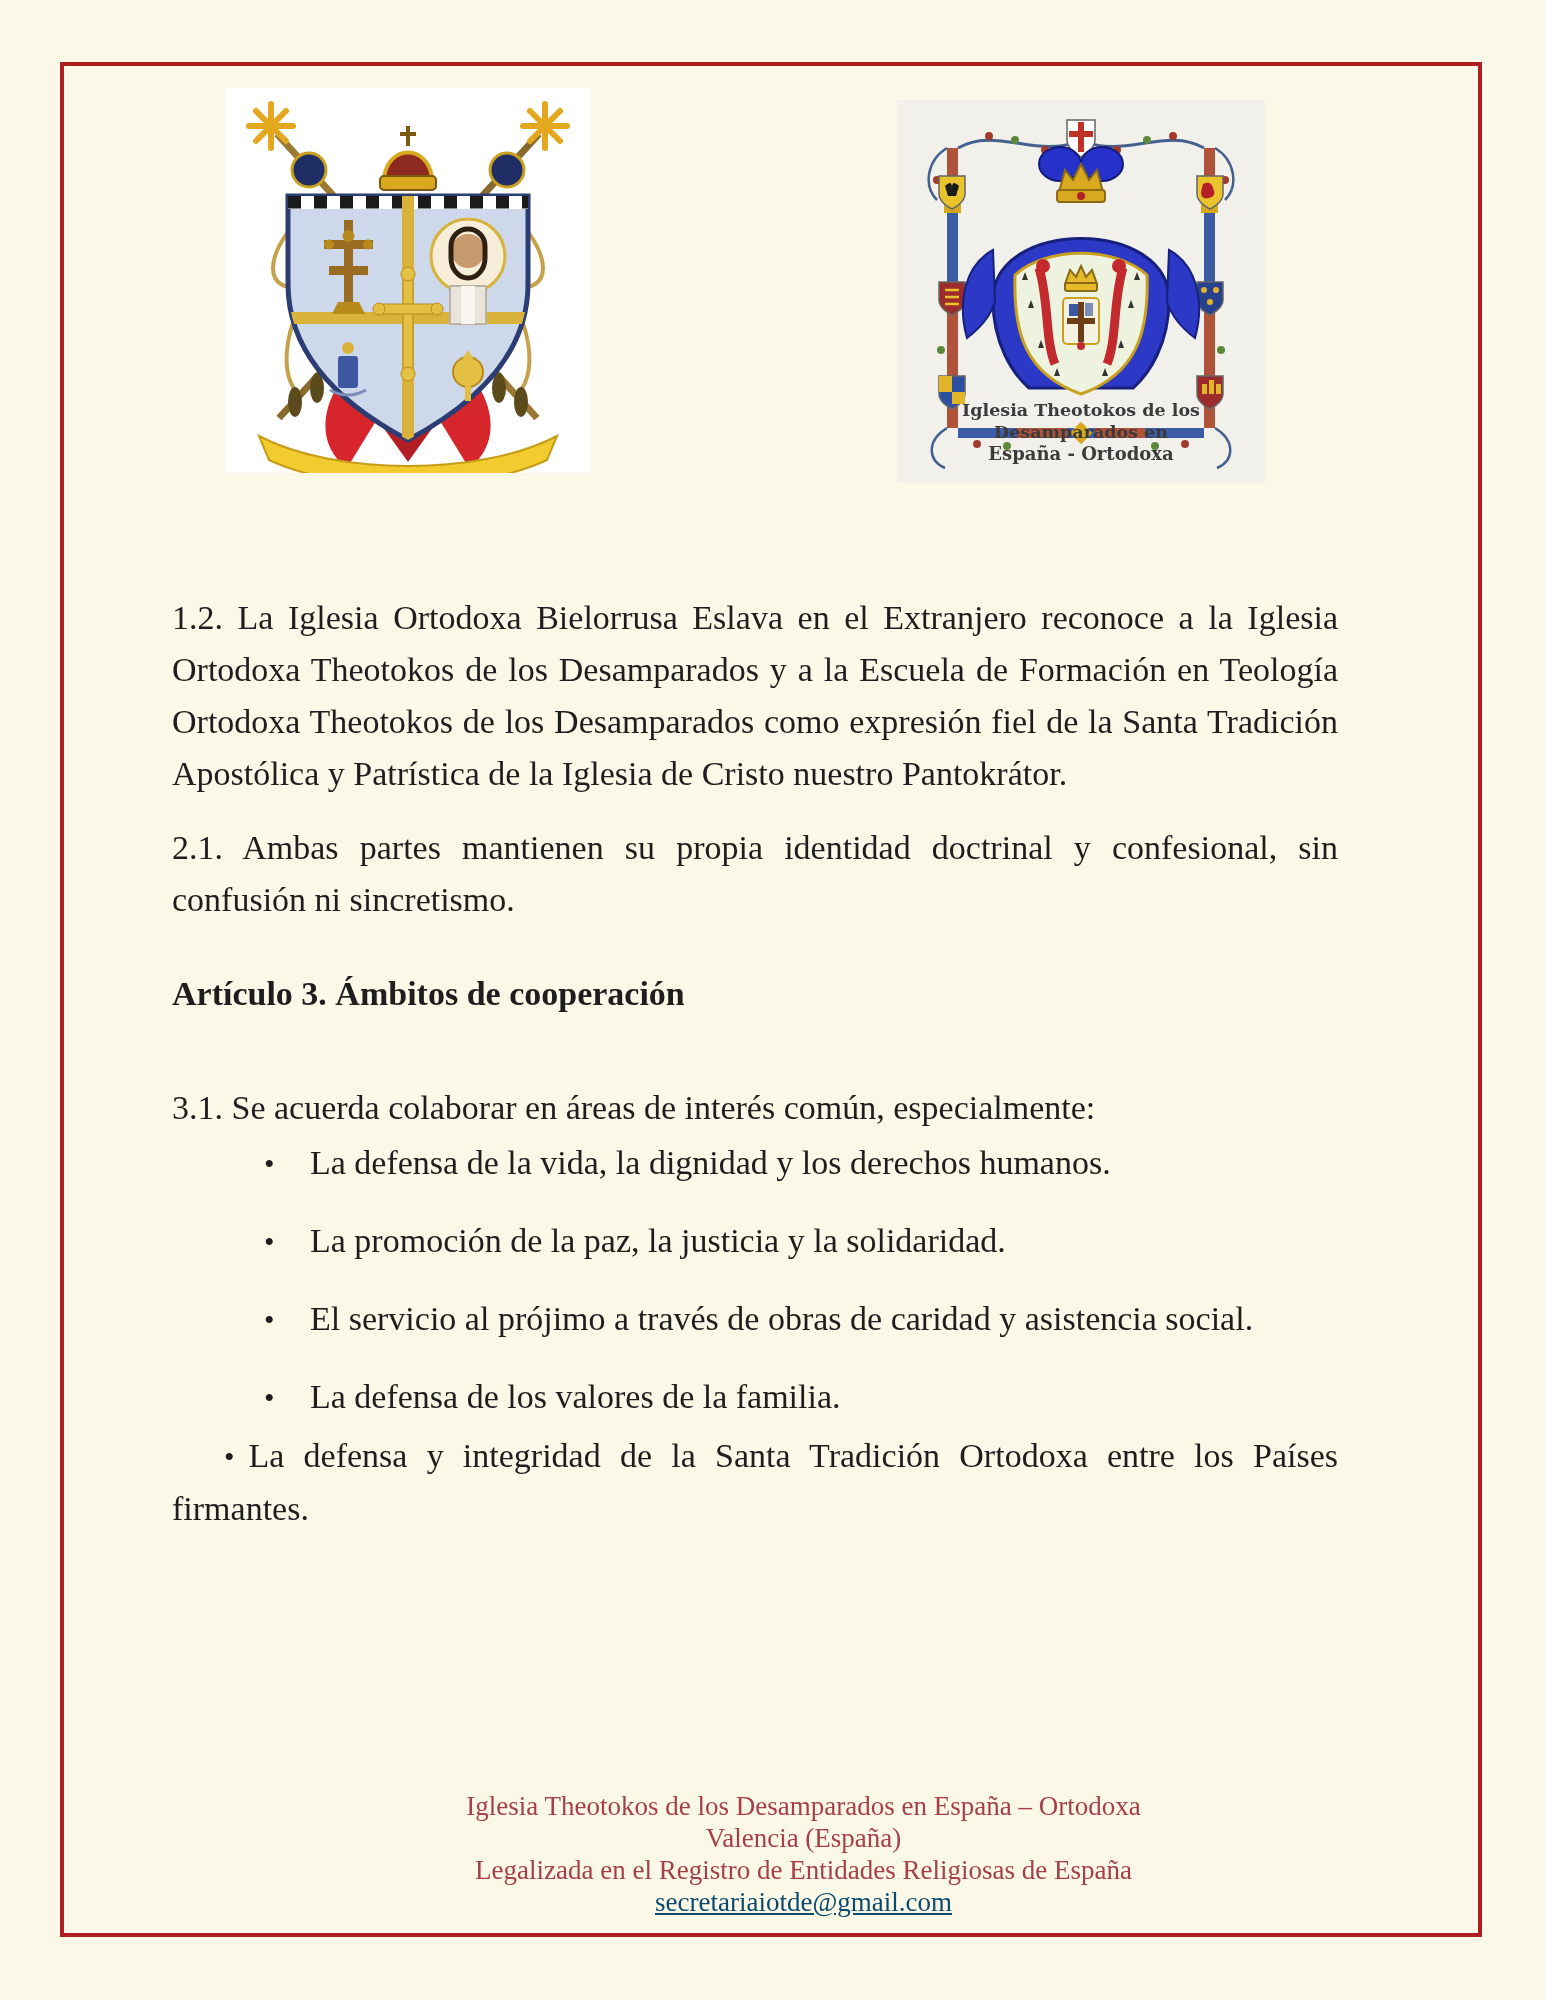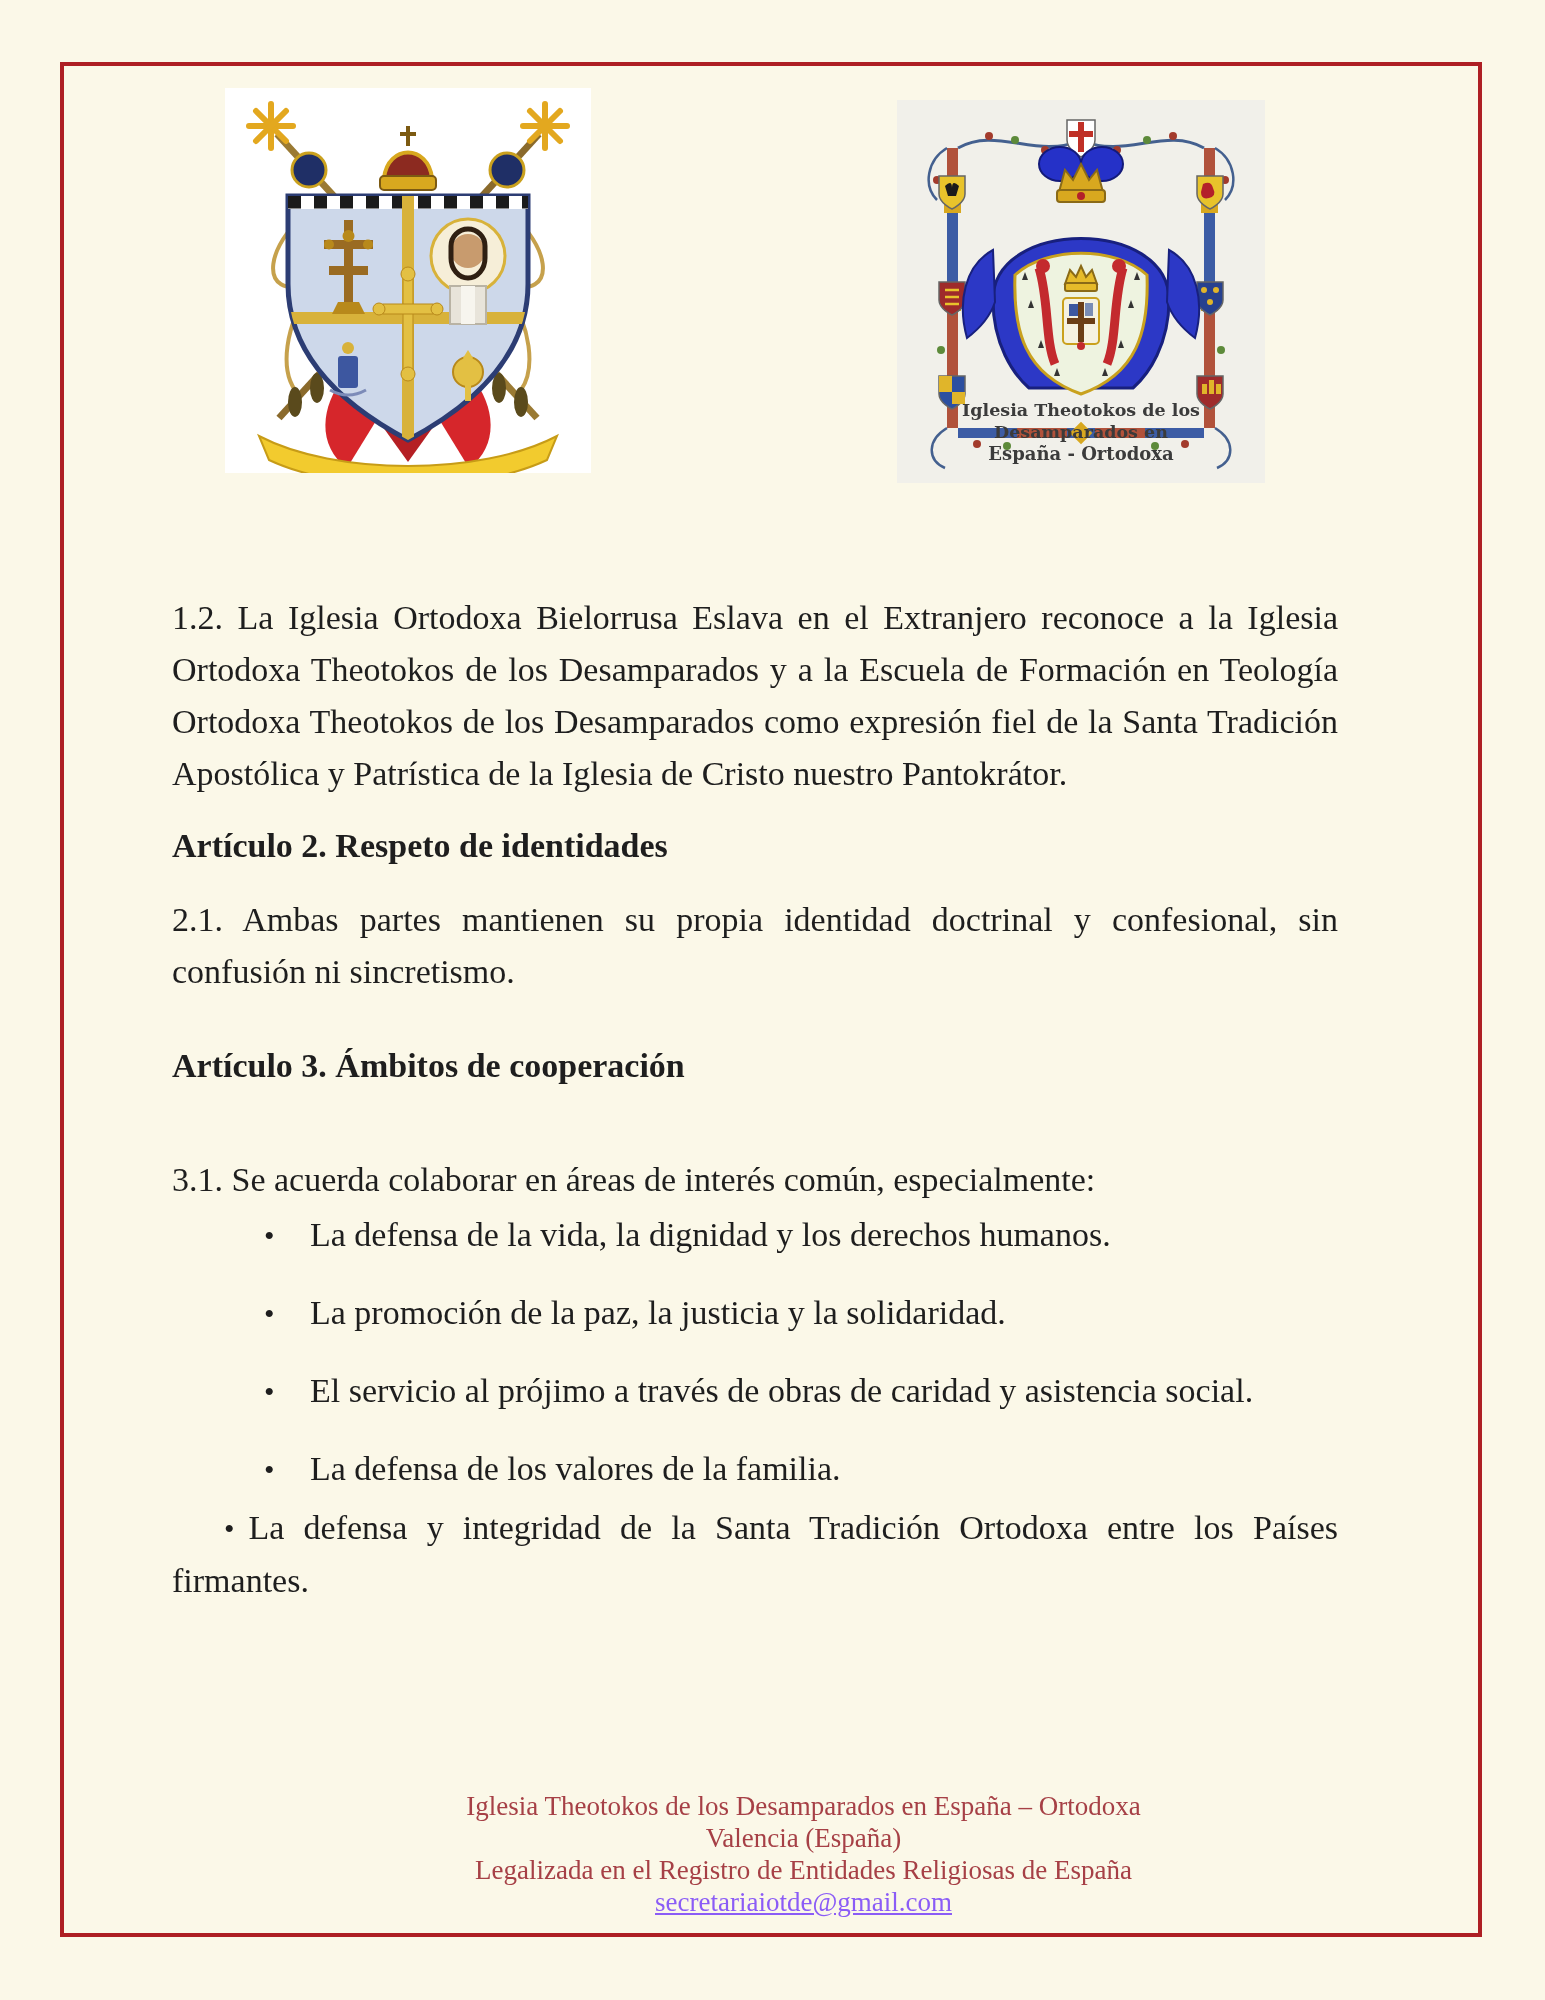--- a/index.html
+++ b/index.html
@@ -260,21 +260,20 @@
     </g>
 
     <text x="184" y="316" text-anchor="middle" font-size="17.5" font-weight="bold" fill="#3b3b3b">Iglesia  Theotokos de los</text>
     <text x="184" y="338" text-anchor="middle" font-size="17.5" font-weight="bold" fill="#3b3b3b">Desamparados en</text>
     <text x="184" y="360" text-anchor="middle" font-size="18" font-weight="bold" fill="#3b3b3b">España  - Ortodoxa</text>
   </svg>
 
   <div class="bodytext">
     <p class="p12">1.2. La Iglesia Ortodoxa Bielorrusa Eslava en el Extranjero reconoce a la Iglesia Ortodoxa Theotokos de los Desamparados y a la Escuela de Formación en Teología Ortodoxa Theotokos de los Desamparados como expresión fiel de la Santa Tradición Apostólica y Patrística de la Iglesia de Cristo nuestro Pantokrátor.</p>
 
-    <h2 class="h-art2">Artículo 2. Respeto de identidades</h2>
 
     <p class="p21">2.1. Ambas partes mantienen su propia identidad doctrinal y confesional, sin confusión ni sincretismo.</p>
 
 
     <h2 class="h-art3">Artículo 3. Ámbitos de cooperación</h2>
 
     <p class="p31">3.1. Se acuerda colaborar en áreas de interés común, especialmente:</p>
 
     <ul class="blist">
       <li>
@@ -293,16 +292,16 @@
 
     <p class="plast">
       <span class="bullet-inline">•</span><span>La defensa y integridad de la Santa Tradición Ortodoxa entre los Países firmantes.</span>
     </p>
   </div>
 
   <div class="footer" style="color: rgb(166, 64, 70);">
     <p class="fline">Iglesia Theotokos de los Desamparados en España – Ortodoxa</p>
     <p class="fline">Valencia (España)</p>
     <p class="fline">Legalizada en el Registro de Entidades Religiosas de España</p>
-    <p class="fline"><a href="#" style="color: #8b5cf6;">secretariaiotde@gmail.com</a></p>
+    <p class="fline"><a href="#" style="color: #0c4a6e;">secretariaiotde@gmail.com</a></p>
   </div>
 
 </div>
 
 </body></html>

